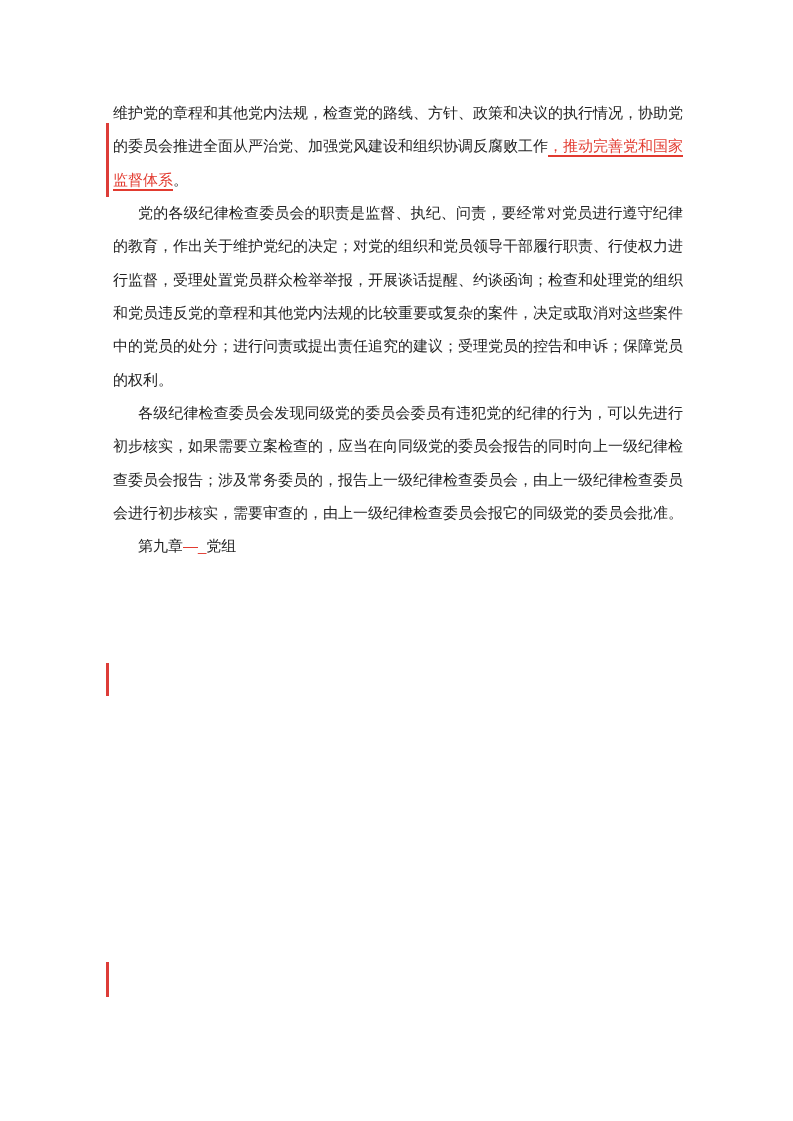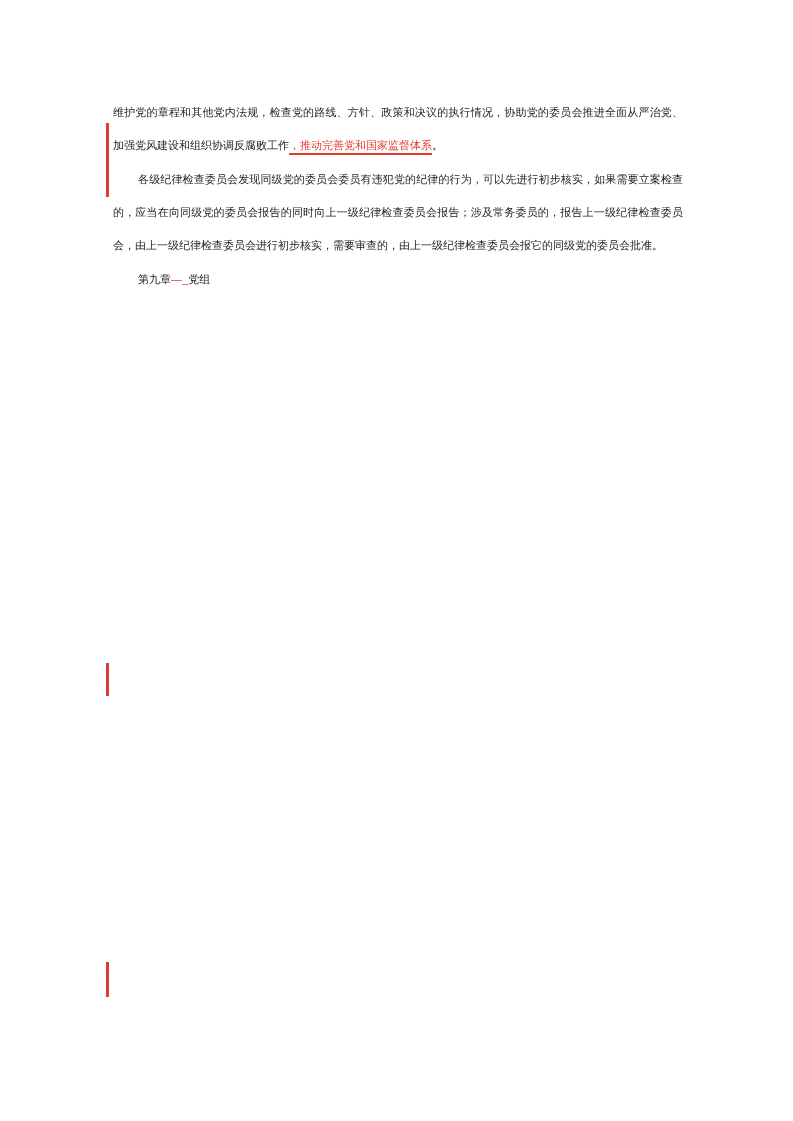--- a/index.html
+++ b/index.html
@@ -13,21 +13,21 @@
     height: 1121px;
     background: var(--page-bg, #ffffff);
     overflow: hidden;
     font-family: "Liberation Sans", sans-serif;
   }
   .text-body {
     position: absolute;
     left: 113px;
     top: 96px;
     width: 570px;
-    font-size: 11px;
+    font-size: 15px;
     line-height: 33.35px;
     letter-spacing: 0px;
     text-align: justify;
     color: var(--body-text, #232323);
   }
   p.para {
     margin: 0;
     padding: 0;
   }
   p.para.indent {
@@ -59,16 +59,17 @@
 <body>
 
 <div class="page">
   <div>
       <div class="change-bar" style="top: 123px; height: 74px;"></div>
       <div class="change-bar" style="top: 663px; height: 33px;"></div>
       <div class="change-bar" style="top: 962px; height: 35px;"></div>
     </div>
   <div class="text-body">
       <p class="para"><span class="run-normal">维护党的章程和其他党内法规，检查党的路线、方针、政策和决议的执行情况，协助党的委员会推进全面从严治党、加强党风建设和组织协调反腐败工作</span><span class="run-ins">，推动完善党和国家监督体系</span><span class="run-normal">。</span></p>
+      <p class="para indent"><span class="run-normal">党的各级纪律检查委员会的职责是监督、执纪、问责，要经常对党员进行遵守纪律的教育，作出关于维护党纪的决定；对党的组织和党员领导干部履行职责、行使权力进行监督，受理处置党员群众检举举报，开展谈话提醒、约谈函询；检查和处理党的组织和党员违反党的章程和其他党内法规的比较重要或复杂的案件，决定或取消对这些案件中的党员的处分；进行问责或提出责任追究的建议；受理党员的控告和申诉；保障党员的权利。</span></p>
       <p class="para indent"><span class="run-normal">各级纪律检查委员会发现同级党的委员会委员有违犯党的纪律的行为，可以先进行初步核实，如果需要立案检查的，应当在向同级党的委员会报告的同时向上一级纪律检查委员会报告；涉及常务委员的，报告上一级纪律检查委员会，由上一级纪律检查委员会进行初步核实，需要审查的，由上一级纪律检查委员会报它的同级党的委员会批准。</span></p>
       <p class="para indent"><span class="run-normal">第九章</span><span class="run-dash">—</span><span class="run-mark">_</span><span class="run-normal">党组</span></p>
     </div>
 </div>
 
 </body></html>

